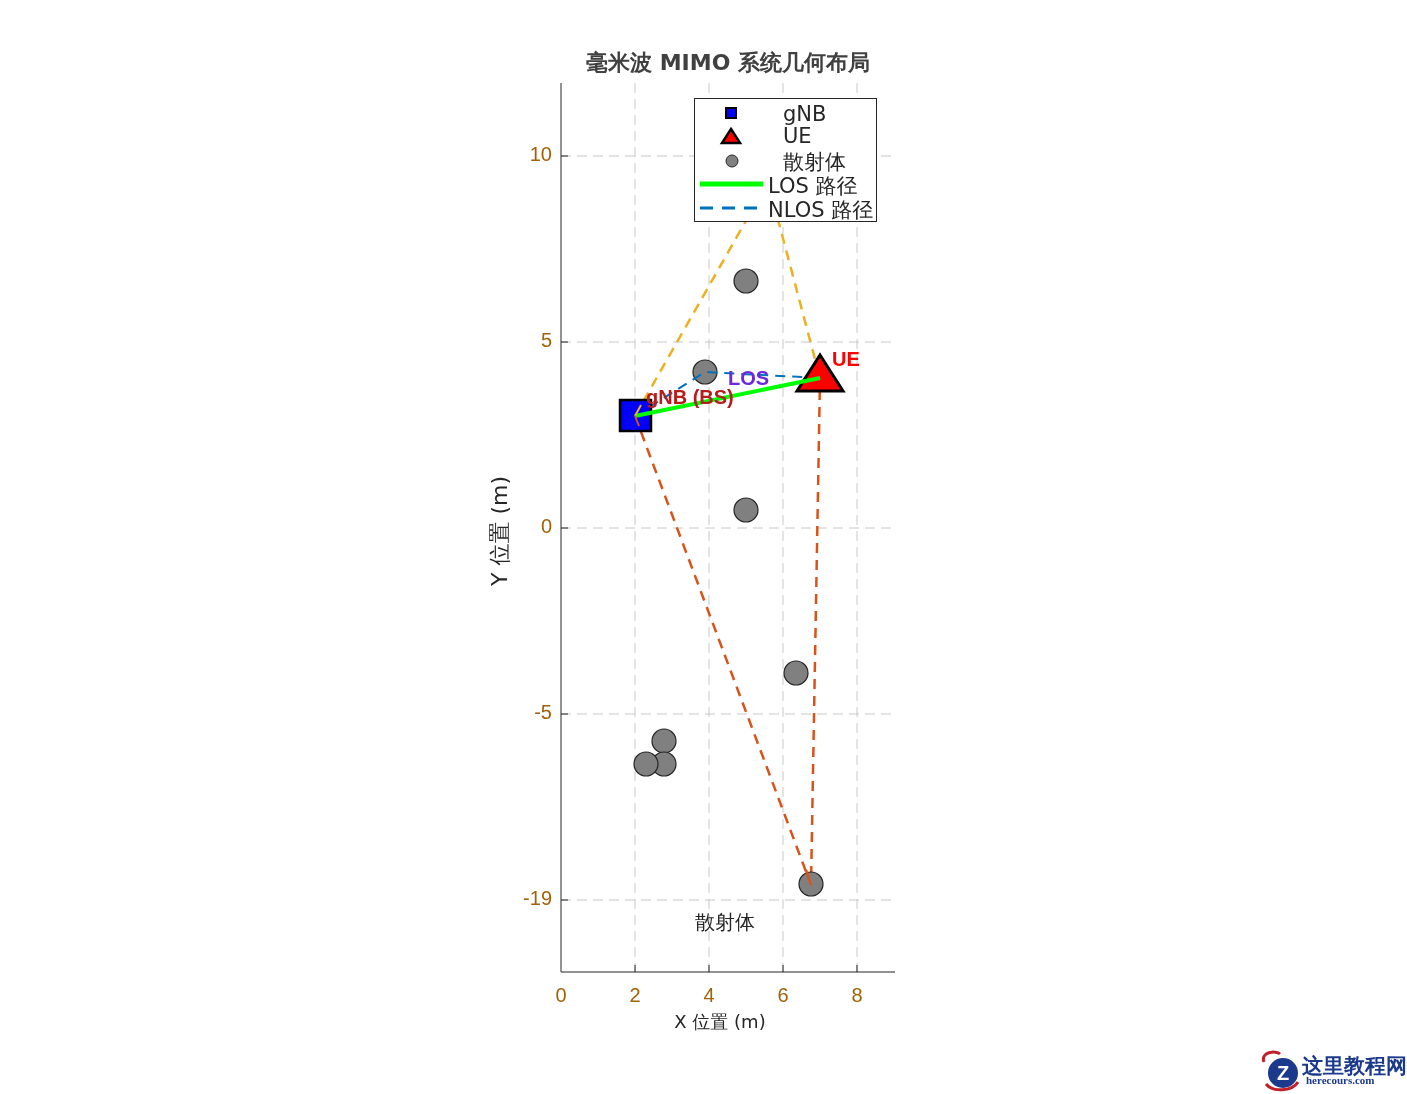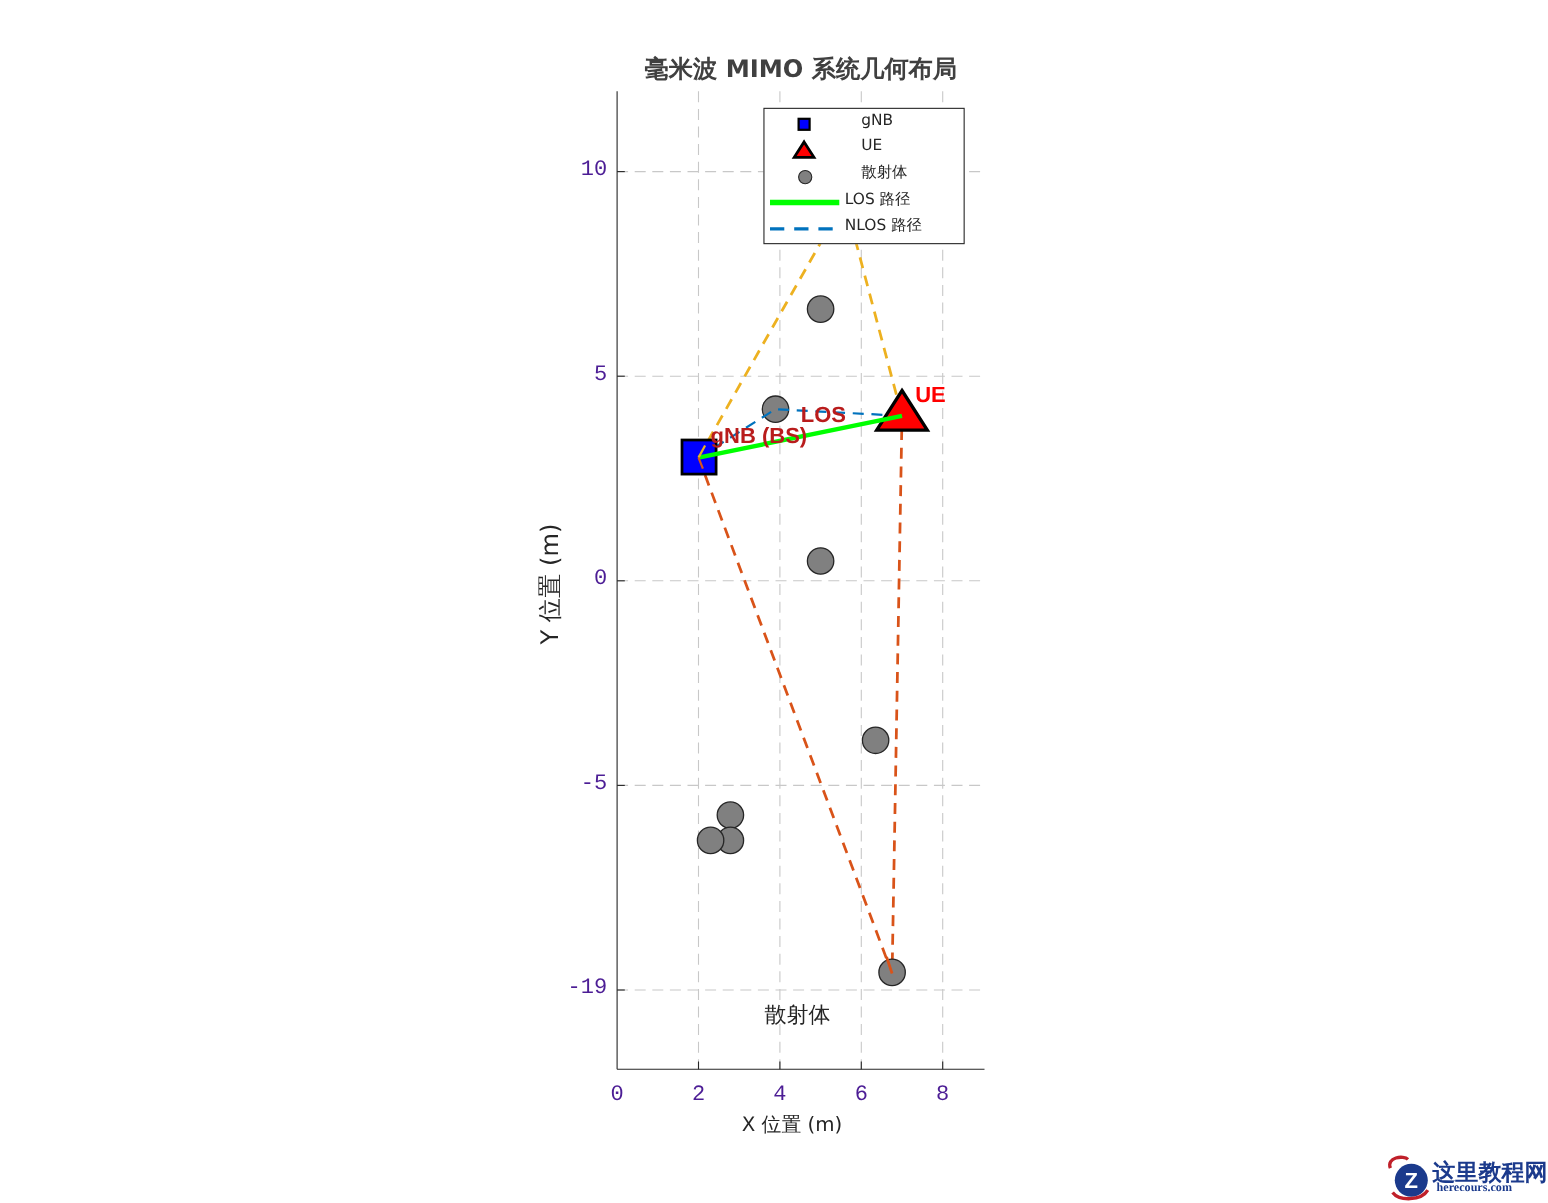--- a/index.html
+++ b/index.html
@@ -1,26 +1,26 @@
 <!DOCTYPE html>
 <html><head>
   <meta charset="utf-8">
   <style>
     html, body { margin: 0; padding: 0; background: #ffffff; }
     body { width: 1407px; height: 1094px; position: relative; overflow: hidden; font-family: "Liberation Sans", "DejaVu Sans", sans-serif; }
     #chart-svg { position: absolute; left: 0; top: 0; }
     .title { position: absolute; left: 561px; width: 334px; top: 48px; text-align: center; font-size: 22px; font-weight: bold; color: #404040; white-space: nowrap; font-family: "DejaVu Sans", sans-serif; }
     .xlabel { position: absolute; left: 561px; width: 318px; top: 1010px; text-align: center; font-size: 18px; color: #262626; font-family: "DejaVu Sans", sans-serif; }
     .ylabel { position: absolute; left: 380px; top: 516px; width: 240px; text-align: center; font-size: 22px; color: #262626; transform: rotate(-90deg); transform-origin: center; font-family: "DejaVu Sans", sans-serif; }
-    .tick { position: absolute; font-size: 20px; color: #4c1d95; font-family: Liberation Mono, monospace; }
+    .tick { position: absolute; font-size: 20px; color: #a16207; font-family: Liberation Sans, sans-serif; }
     .xtick { top: 984px; width: 40px; margin-left: -20px; text-align: center; }
     .ytick { width: 60px; text-align: right; left: 492px; margin-top: -13px; }
     .legend { position: absolute; left: 694px; top: 98px; width: 183px; height: 124px; border: 1px solid #262626; background: #ffffff; box-sizing: border-box; }
     .legend-item { position: absolute; left: 0; height: 24px; width: 183px; }
-    .legend-label { position: absolute; font-size: 14px; color: #262626; white-space: nowrap; font-family: "DejaVu Sans", sans-serif; }
+    .legend-label { position: absolute; font-size: 21px; color: #262626; white-space: nowrap; font-family: "DejaVu Sans", sans-serif; }
     .annot { position: absolute; font-weight: bold; font-size: 20px; white-space: nowrap; font-family: "Liberation Sans", sans-serif; }
     .annot-plain { position: absolute; font-size: 20px; color: #262626; white-space: nowrap; font-family: "DejaVu Sans", sans-serif; }
     .watermark { position: absolute; left: 1258px; top: 1048px; width: 148px; height: 44px; }
     .wm-cn { position: absolute; left: 44px; top: 4px; font-size: 21px; font-weight: bold; color: #1b3a8c; font-family: "DejaVu Serif", serif; white-space: nowrap; }
     .wm-en { position: absolute; left: 48px; top: 26px; font-size: 11px; font-weight: bold; color: #1b3a8c; font-family: "Liberation Serif", serif; white-space: nowrap; }
   </style>
 </head>
 <body>
 
 <svg id="chart-svg" width="1407" height="1094">
@@ -92,21 +92,21 @@
 <div class="tick ytick" style="top:342px">5</div>
 <div class="tick ytick" style="top:528px">0</div>
 <div class="tick ytick" style="top:714px">-5</div>
 <div class="tick ytick" style="top:900px">-19</div>
 
 <div class="xlabel">X 位置 (m)</div>
 <div class="ylabel">Y 位置 (m)</div>
 
 <div class="annot" style="left:646px; top:386px; color:#b91c1c;">gNB (BS)</div>
 <div class="annot" style="left:832px; top:348px; color:#ff0000;">UE</div>
-<div class="annot" style="left:728px; top:367px; color:#b91c1c;">LOS</div>
+<div class="annot" style="left:728px; top:367px; color:#6d28d9;">LOS</div>
 <div class="annot-plain" style="left:695px; top:909px;">散射体</div>
 
 <div class="legend">
   <div class="legend-item" style="top:2px">
     <svg width="70" height="24" style="position:absolute;left:0;top:0">
       <rect x="31" y="7" width="10" height="10" fill="#0000ff" stroke="#000" stroke-width="2"></rect>
     </svg>
     <span class="legend-label" style="left:88px; top:1px">gNB</span>
   </div>
   <div class="legend-item" style="top:25px">

